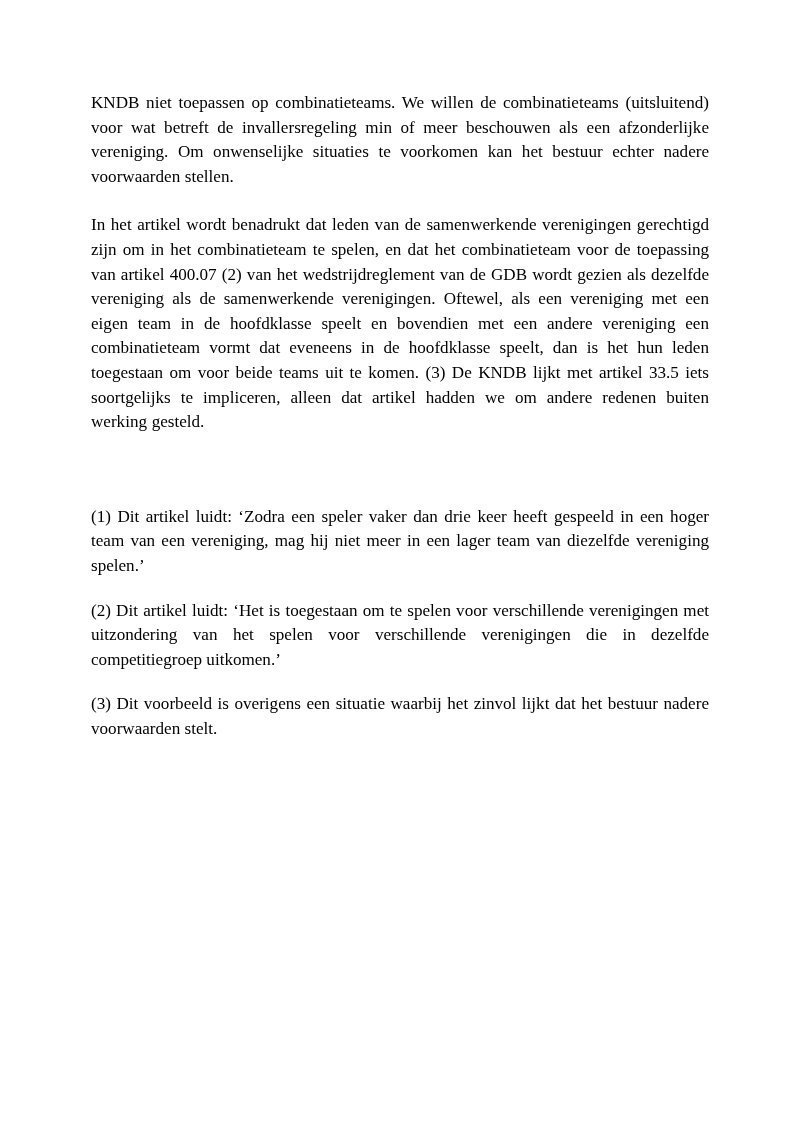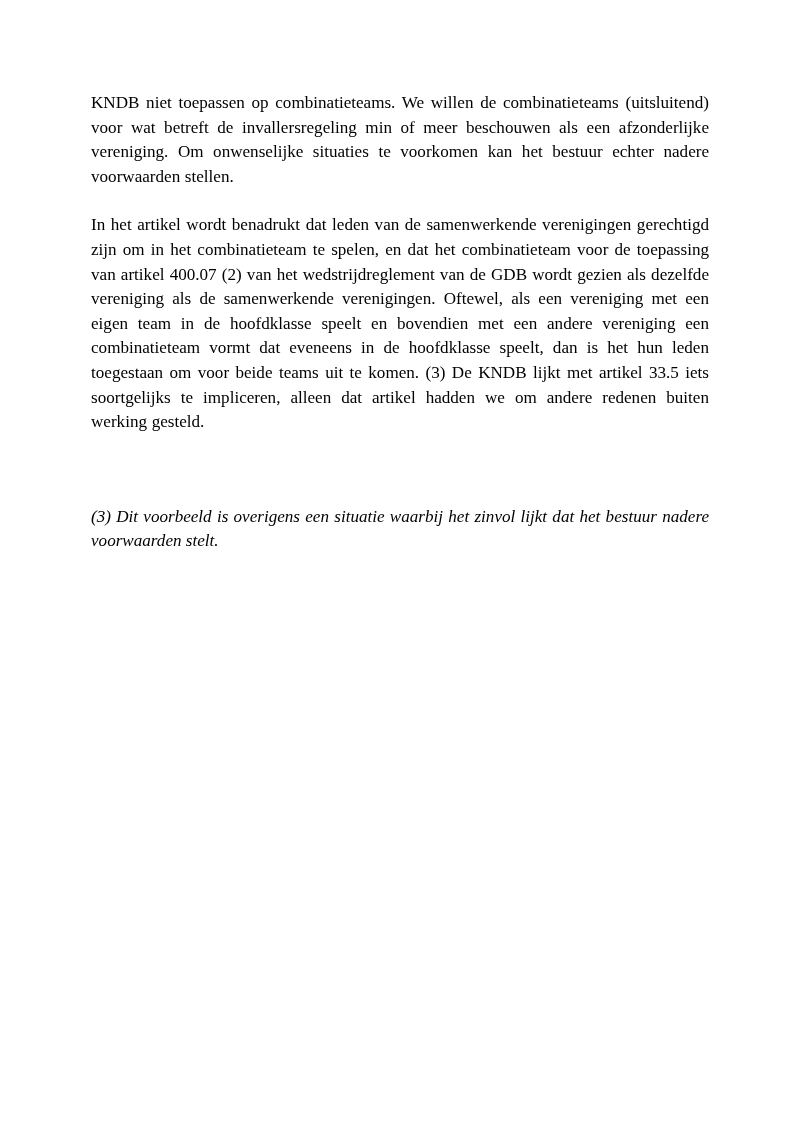--- a/index.html
+++ b/index.html
@@ -47,32 +47,33 @@
   }
   .note {
     font-size: 17.1px;
     line-height: 24.6px;
     text-align: justify;
     text-justify: inter-word;
     margin: 0 0 20px 0;
   }
   .note:last-child {
     margin-bottom: 10px;
-    font-style: italic;
   }
 </style>
 </head>
 <body>
 
 <div class="page">
   <div class="content">
 
     <div class="body-block">
       <p class="para">KNDB niet toepassen op combinatieteams. We willen de combinatieteams (uitsluitend) voor wat betreft de invallersregeling min of meer beschouwen als een afzonderlijke vereniging. Om onwenselijke situaties te voorkomen kan het bestuur echter nadere voorwaarden stellen.</p>
       <p class="para">In het artikel wordt benadrukt dat leden van de samenwerkende verenigingen gerechtigd zijn om in het combinatieteam te spelen, en dat het combinatieteam voor de toepassing van artikel 400.07 (2) van het wedstrijdreglement van de GDB wordt gezien als dezelfde vereniging als de samenwerkende verenigingen. Oftewel, als een vereniging met een eigen team in de hoofdklasse speelt en bovendien met een andere vereniging een combinatieteam vormt dat eveneens in de hoofdklasse speelt, dan is het hun leden toegestaan om voor beide teams uit te komen. (3) De KNDB lijkt met artikel 33.5 iets soortgelijks te impliceren, alleen dat artikel hadden we om andere redenen buiten werking gesteld.</p>
     </div>
 
     <div class="notes-block">
+      <p class="note">(1) Dit artikel luidt: ‘Zodra een speler vaker dan drie keer heeft gespeeld in een hoger team van een vereniging, mag hij niet meer in een lager team van diezelfde vereniging spelen.’</p>
+      <p class="note">(2) Dit artikel luidt: ‘Het is toegestaan om te spelen voor verschillende verenigingen met uitzondering van het spelen voor verschillende verenigingen die in dezelfde competitiegroep uitkomen.’</p>
       <p class="note">(3) Dit voorbeeld is overigens een situatie waarbij het zinvol lijkt dat het bestuur nadere voorwaarden stelt.</p>
     </div>
 
   </div>
 </div>
 
 </body></html>

